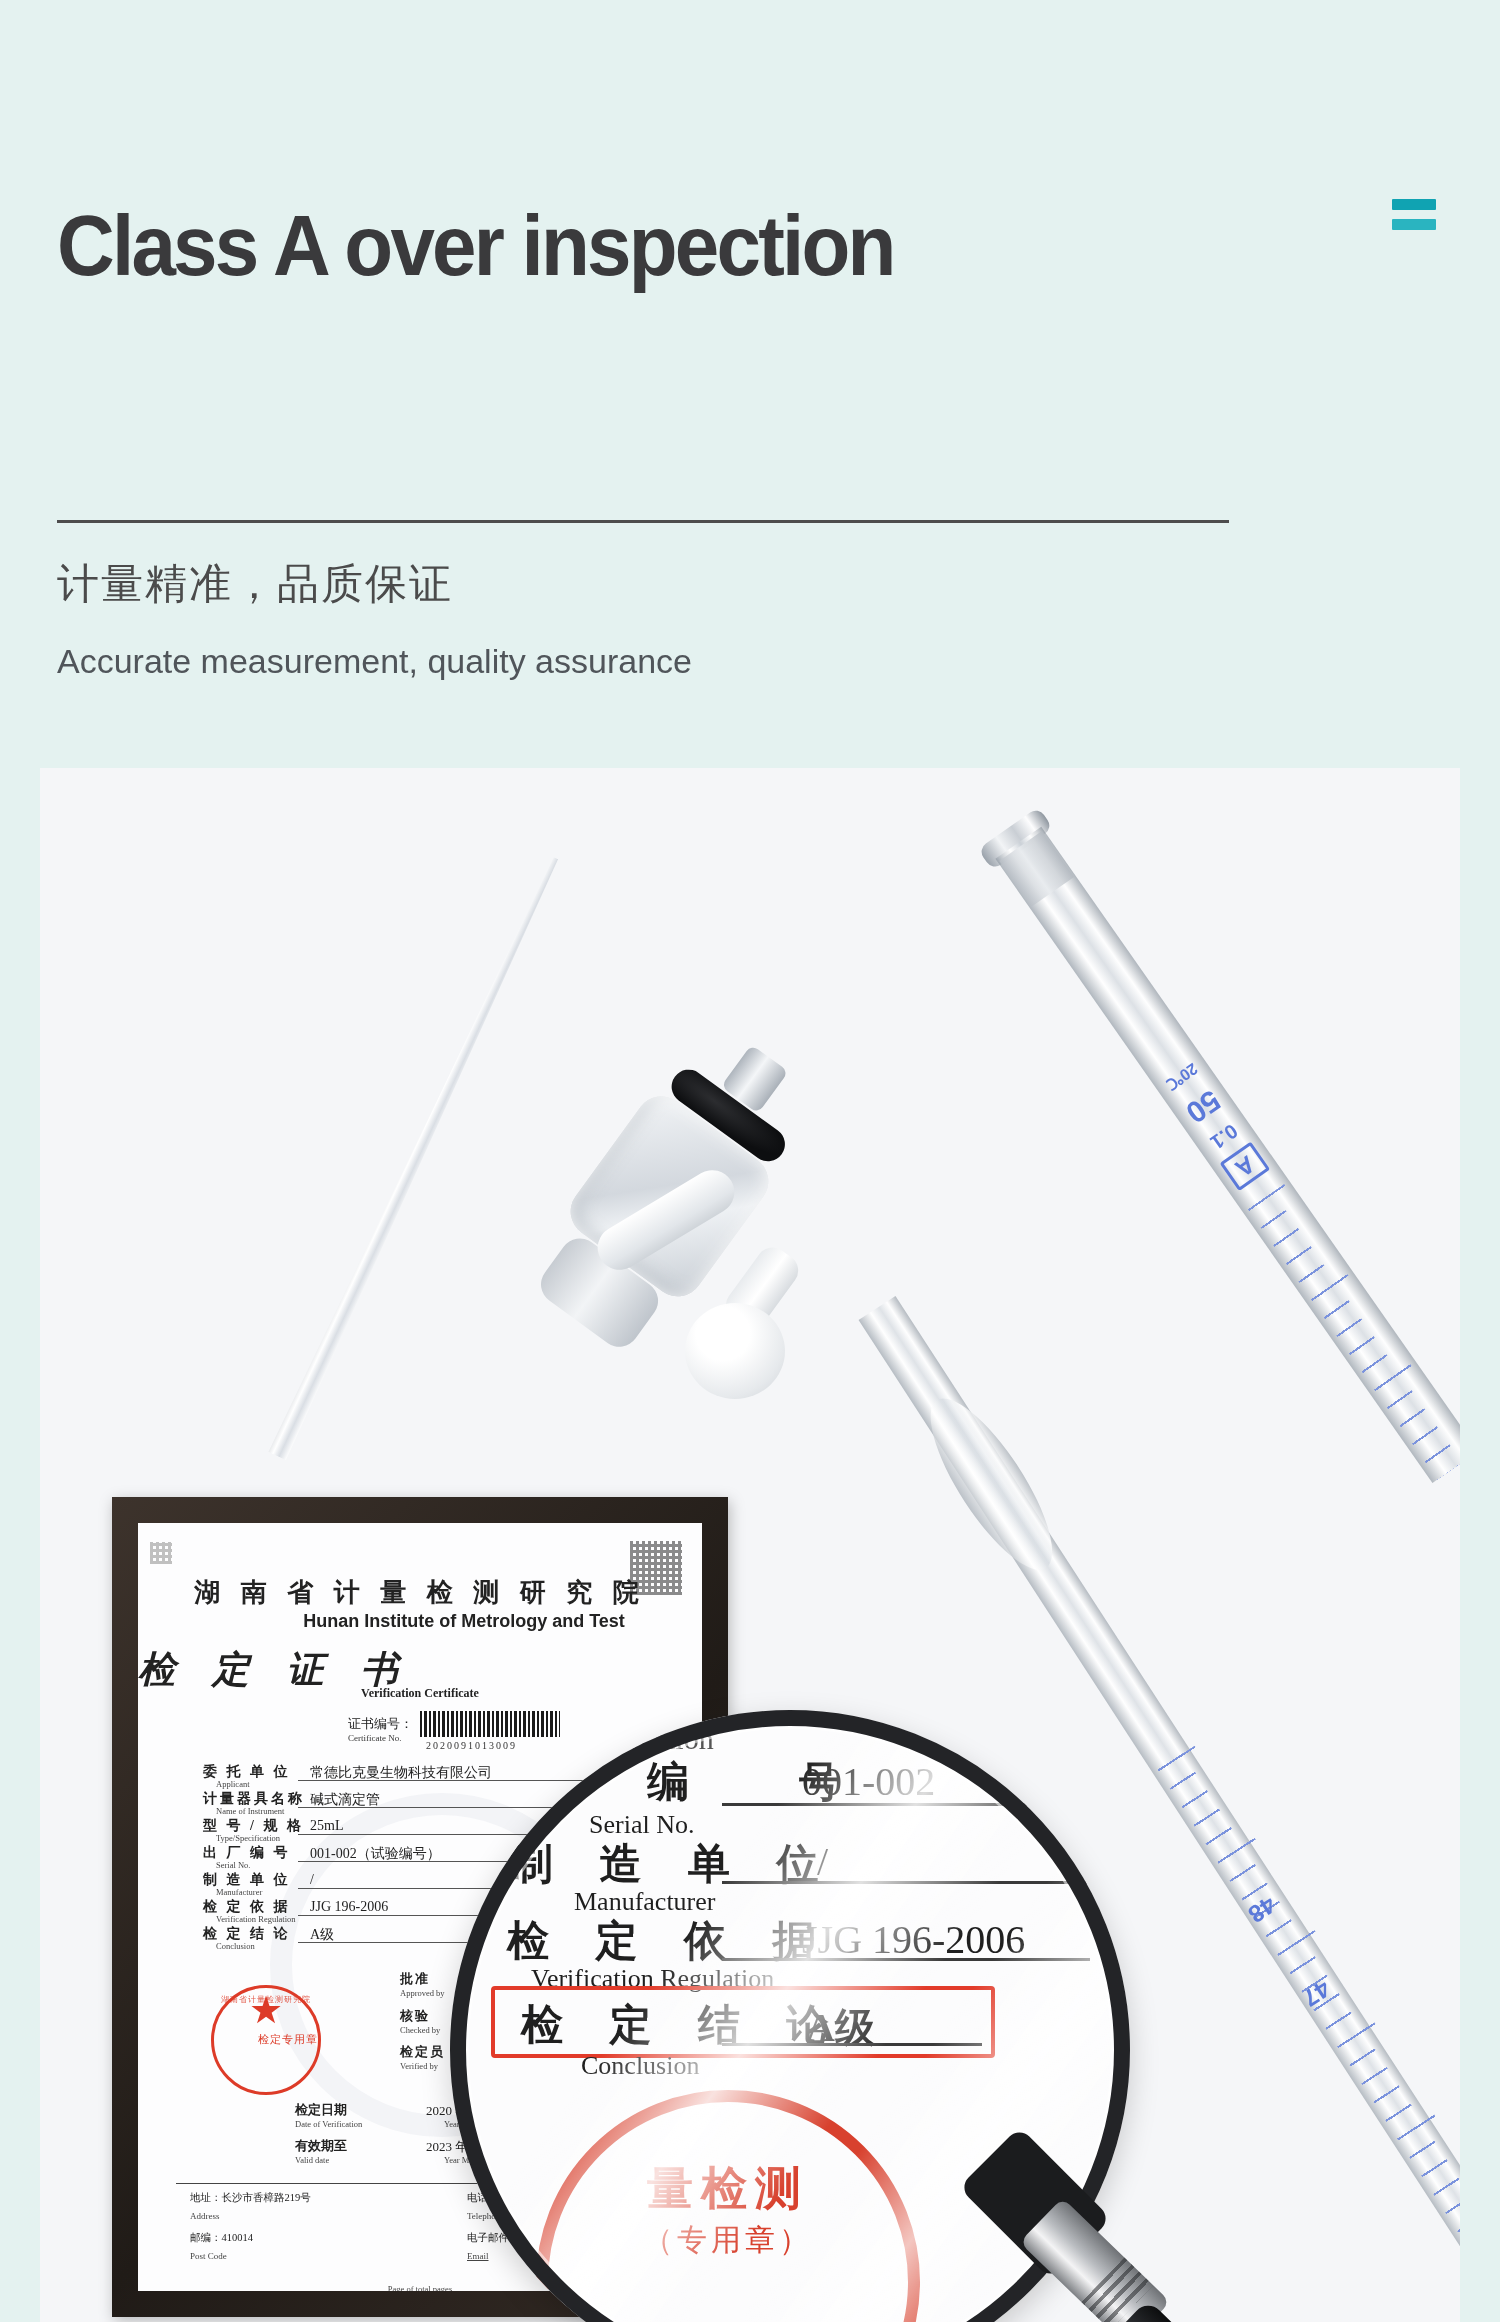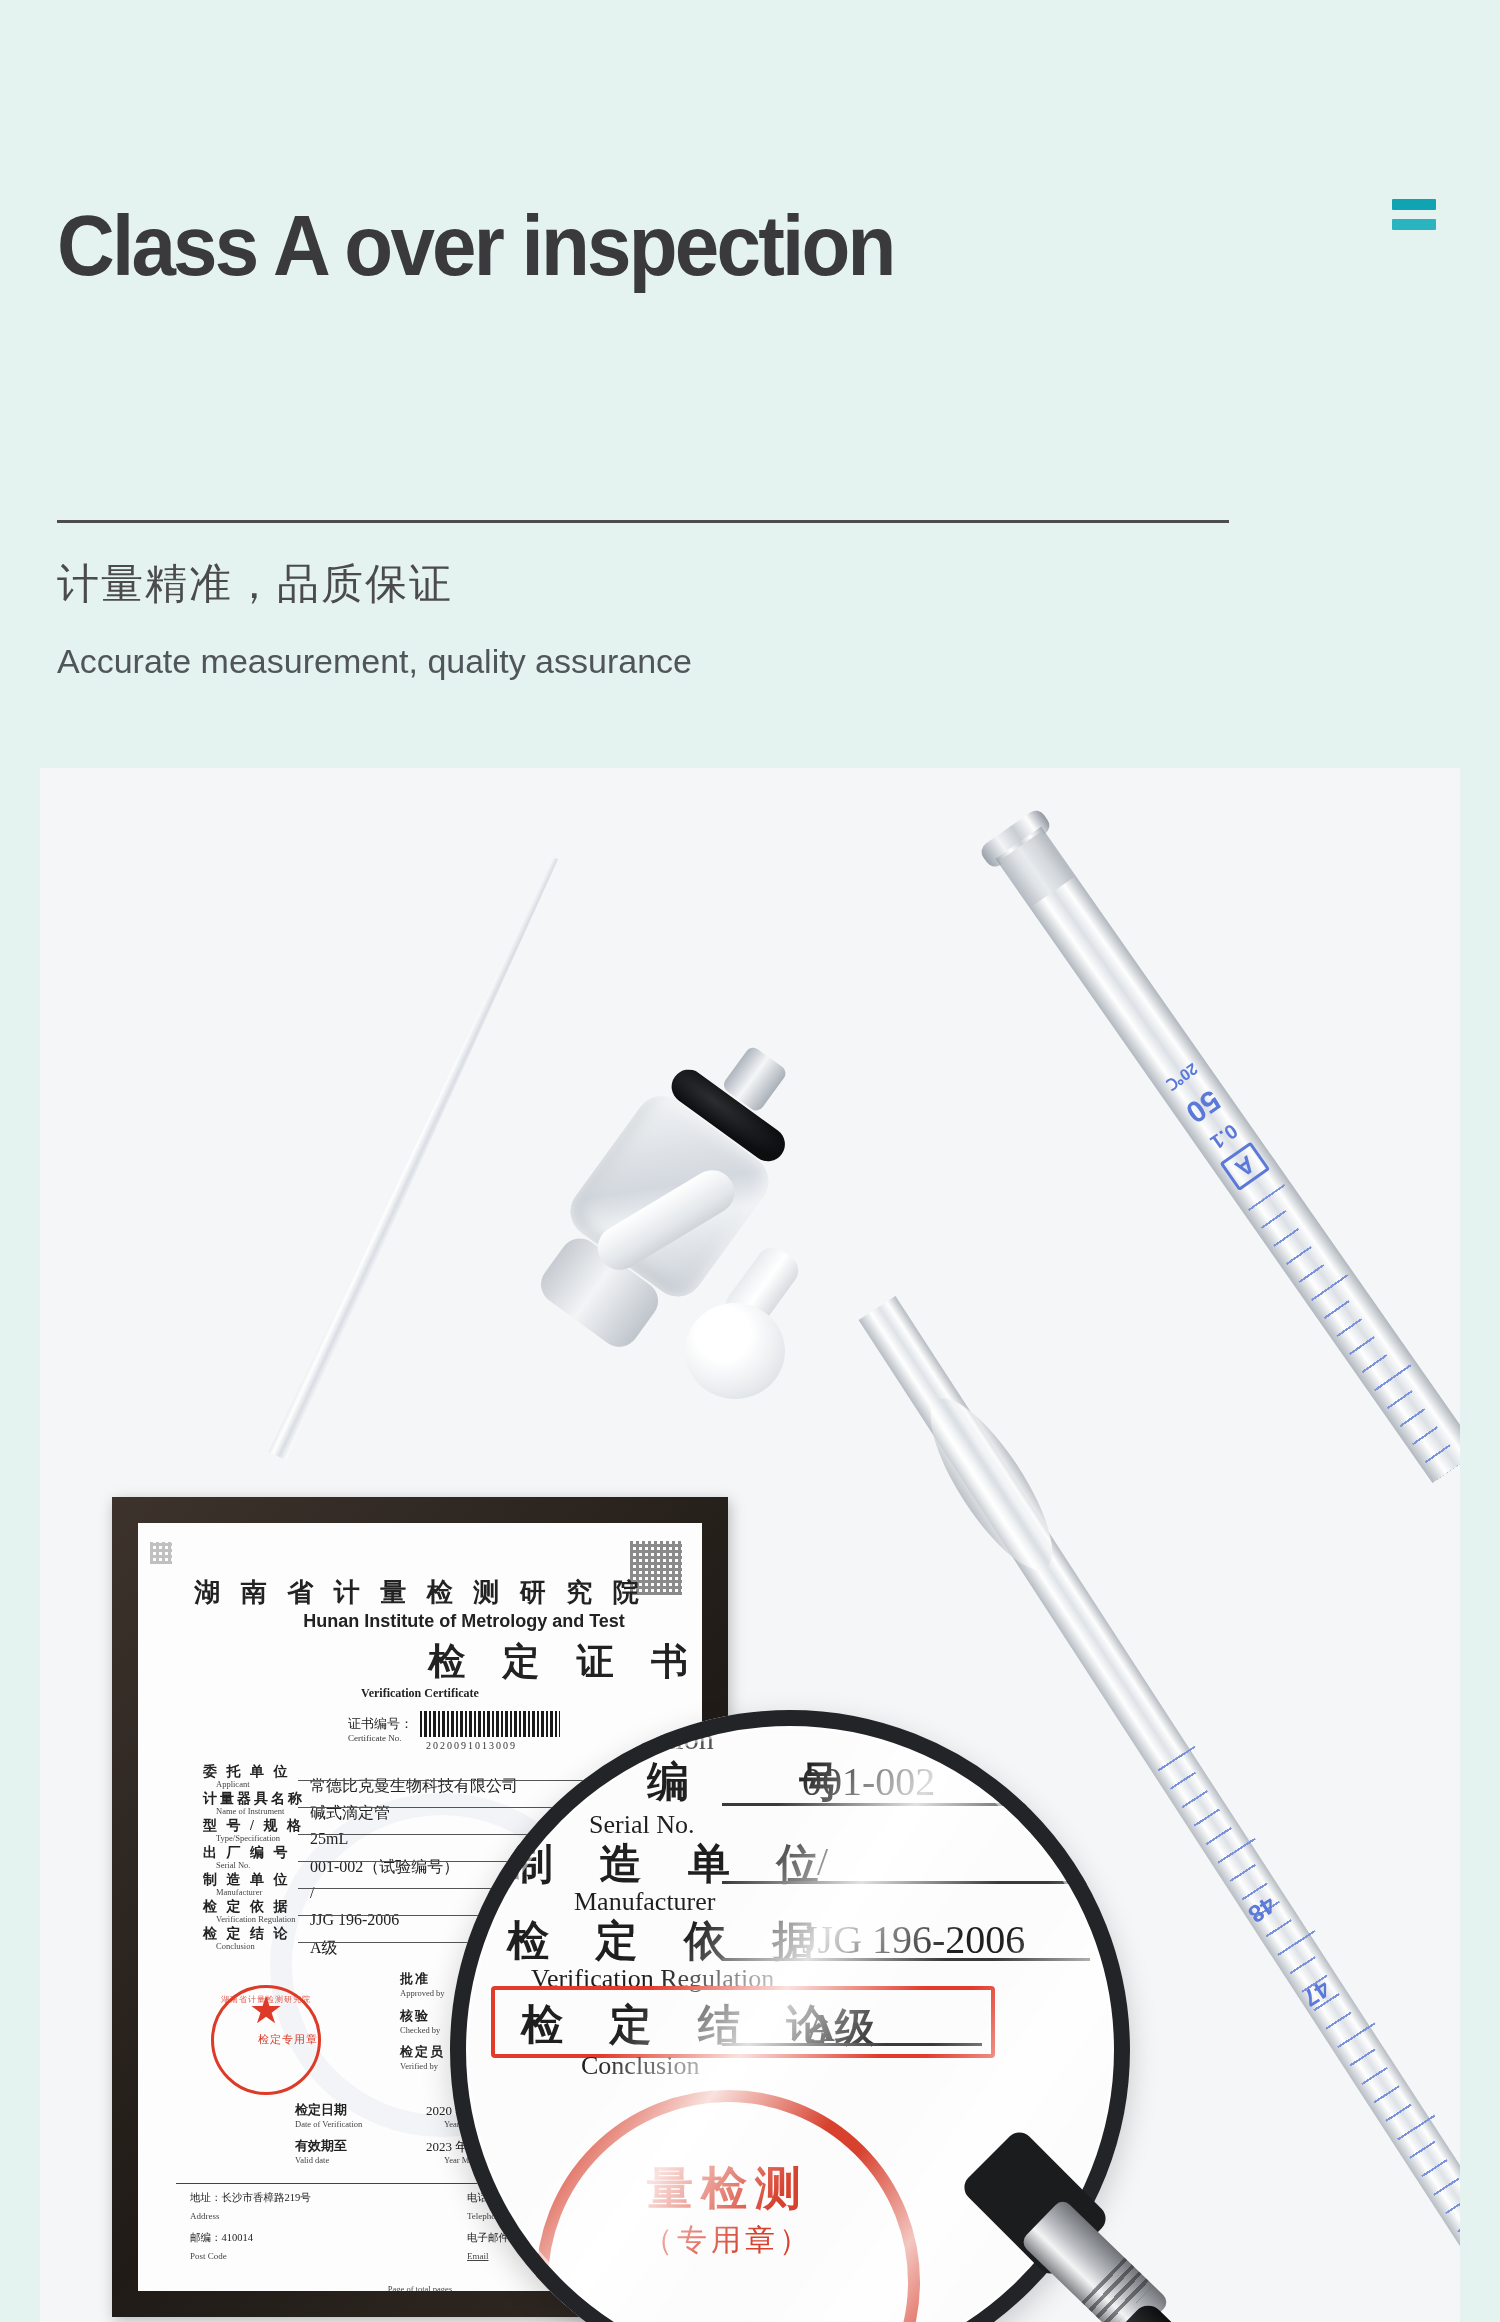--- a/index.html
+++ b/index.html
@@ -74,31 +74,31 @@
       box-shadow:2px 4px 14px rgba(0,0,0,.25);}
   .paper{position:absolute;left:26px;top:26px;right:26px;bottom:26px;background:#fdfdfe;overflow:hidden;
       font-family:"Liberation Serif",serif;color:#222;}
   .wm{position:absolute;left:132px;top:270px;width:300px;height:300px;border-radius:50%;
       border:22px solid rgba(170,182,194,.12);}
   .qr{background:repeating-linear-gradient(0deg,#777 0 3px,transparent 3px 6px),repeating-linear-gradient(90deg,#777 0 3px,transparent 3px 6px);}
   .qr-s{left:12px;top:19px;width:22px;height:22px;opacity:.45;}
   .qr-b{left:492px;top:18px;width:52px;height:54px;opacity:.85;}
   .inst-cn{left:0;top:52px;width:100%;text-align:center;font-size:26px;font-weight:700;letter-spacing:7px;white-space:nowrap;}
   .inst-en{left:0;top:88px;width:100%;text-align:center;font-size:18px;font-weight:700;font-family:"Liberation Sans",sans-serif;margin-left:44px;}
-  .doc-cn{left:0;top:114px;width:100%;text-align:right;font-size:37px;font-weight:700;letter-spacing:14px;}
+  .doc-cn{left:0;top:122px;width:100%;text-align:left;font-size:37px;font-weight:700;letter-spacing:14px;font-style:italic;}
   .doc-en{left:0;top:163px;width:100%;text-align:center;font-size:12px;font-weight:700;}
   .certno-l{left:210px;top:192px;font-size:13px;}
   .certno-sub{left:210px;top:210px;font-size:9px;color:#333;}
   .barcode{left:282px;top:188px;width:140px;height:26px;
       background:repeating-linear-gradient(90deg,#1a1a1a 0 2px,transparent 2px 4px,#1a1a1a 4px 7px,transparent 7px 9px);}
   .certno-v{left:288px;top:217px;font-size:10px;letter-spacing:2px;color:#333;}
   .crow{position:absolute;left:0;width:100%;}
   .crow .lab{position:absolute;left:65px;font-size:14px;font-weight:700;letter-spacing:3px;white-space:nowrap;}
   .crow .sub{position:absolute;left:78px;top:16px;font-size:8.5px;color:#444;white-space:nowrap;}
-  .crow .val{position:absolute;left:172px;top:13px;font-size:16px;white-space:nowrap;}
+  .crow .val{position:absolute;left:172px;top:1px;font-size:14px;white-space:nowrap;}
   .crow .ul{position:absolute;left:160px;top:17px;width:398px;height:1px;background:#555;}
   .srow{position:absolute;left:262px;width:200px;}
   .srow .lab{font-size:13px;font-weight:700;letter-spacing:2px;}
   .srow .sub{font-size:8.5px;color:#444;}
   .stamp{left:73px;top:462px;width:104px;height:104px;border-radius:50%;border:3px solid #dd3b28;
       color:#dd3b28;text-align:center;}
   .stamp .star{font-size:38px;line-height:44px;}
   .stamp .st-txt{font-size:11px;font-weight:400;letter-spacing:1px;padding-left:44px;}
   .stamp .ring-txt{position:absolute;left:0;top:6px;width:100%;font-size:8px;letter-spacing:1px;opacity:.85;}
   .drow{position:absolute;}

